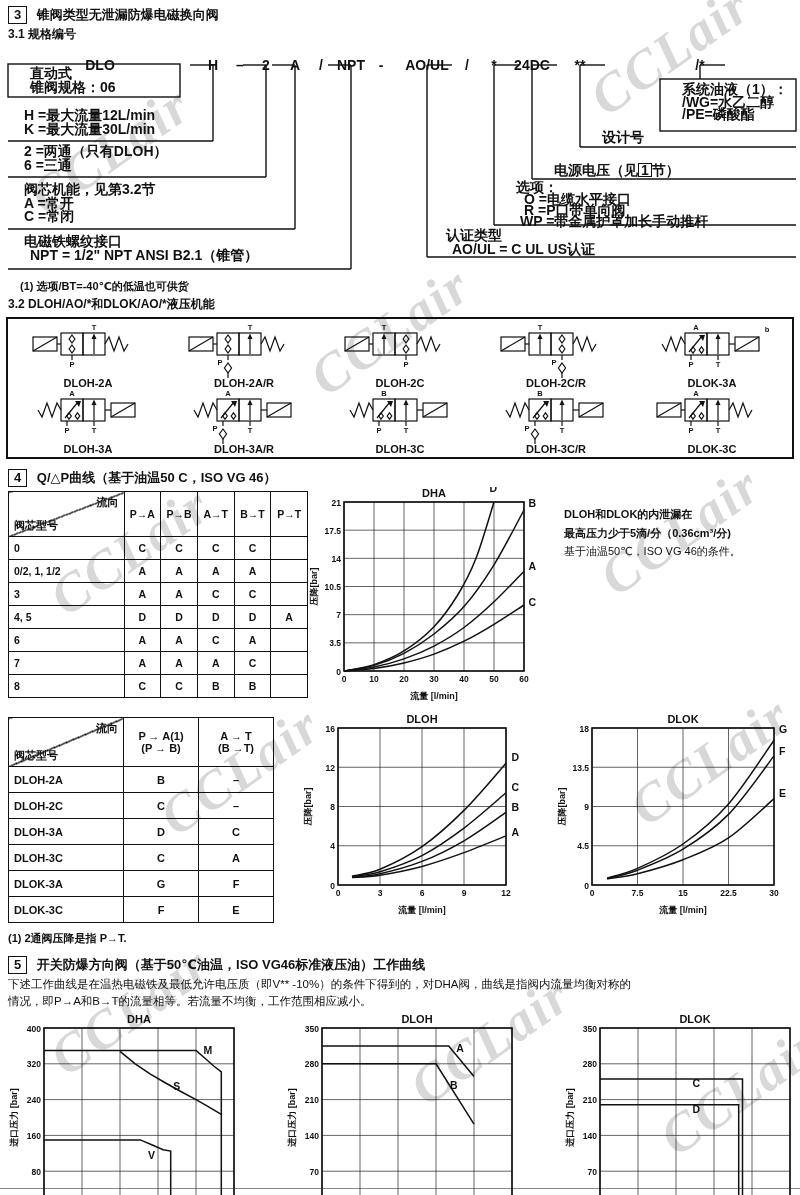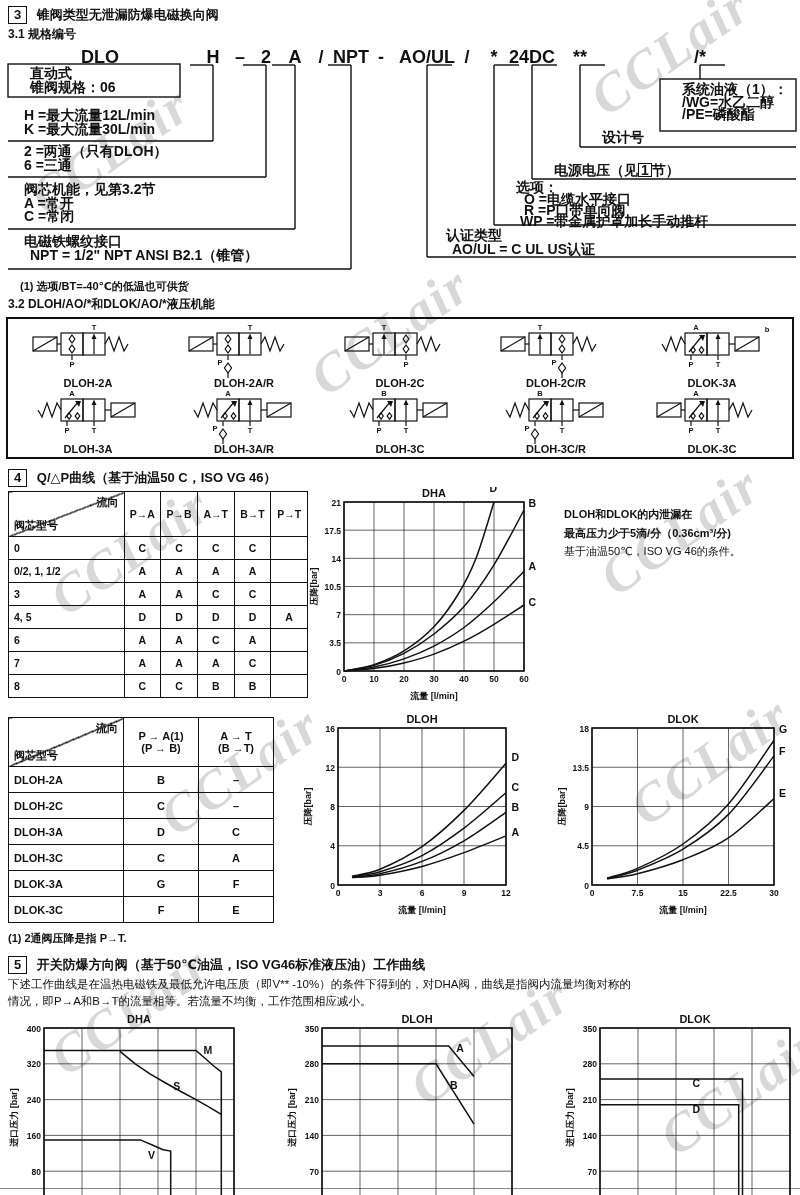--- a/index.html
+++ b/index.html
@@ -6,21 +6,21 @@
   .page{position:relative;width:800px;height:1195px;background:#fff;margin:0 auto;
         font-family:"Liberation Sans","DejaVu Sans",sans-serif;color:#111;overflow:hidden;}
   .wm{position:absolute;font-family:"Liberation Serif","DejaVu Serif",serif;font-weight:bold;font-style:italic;
       font-size:54px;color:#9a9a9a;opacity:.38;transform:rotate(-35deg);letter-spacing:2px;pointer-events:none;z-index:0;}
   .z{position:relative;z-index:1;}
   .boxnum{display:inline-block;border:1.6px solid #111;padding:0 5px;font-weight:bold;font-size:13px;margin-right:6px;line-height:16px;}
   .sec-title{font-size:13px;font-weight:bold;padding:6px 0 0 8px;}
   .sub{font-size:12px;font-weight:bold;padding:2px 0 0 8px;}
   
   .diagram{position:relative;height:232px;}
-  .tok{position:absolute;top:4px;transform:translateX(-50%);font-weight:bold;font-size:18px;white-space:nowrap;}
+  .tok{position:absolute;top:14px;transform:translateX(-50%);font-weight:bold;font-size:14px;white-space:nowrap;}
   .conn{position:absolute;left:0;top:16px;}
   .conn line{stroke:#111;stroke-width:1.4;}
   .conn rect{fill:none;stroke:#111;stroke-width:1.4;}
   .tb{position:absolute;font-size:14px;font-weight:bold;white-space:nowrap;line-height:12px;margin-left:16px;}
   .numbox-sm{display:inline-block;border:1.2px solid #111;padding:0 2px;font-weight:bold;}
   .footnote1{font-size:11px;font-weight:bold;padding:4px 0 0 20px;}
   
   .sym-panel{border:2px solid #111;margin:4px 6px 0 6px;padding:4px 2px 2px 2px;}
   .sym-row{display:flex;justify-content:space-around;}
   .sym{width:152px;text-align:center;}

